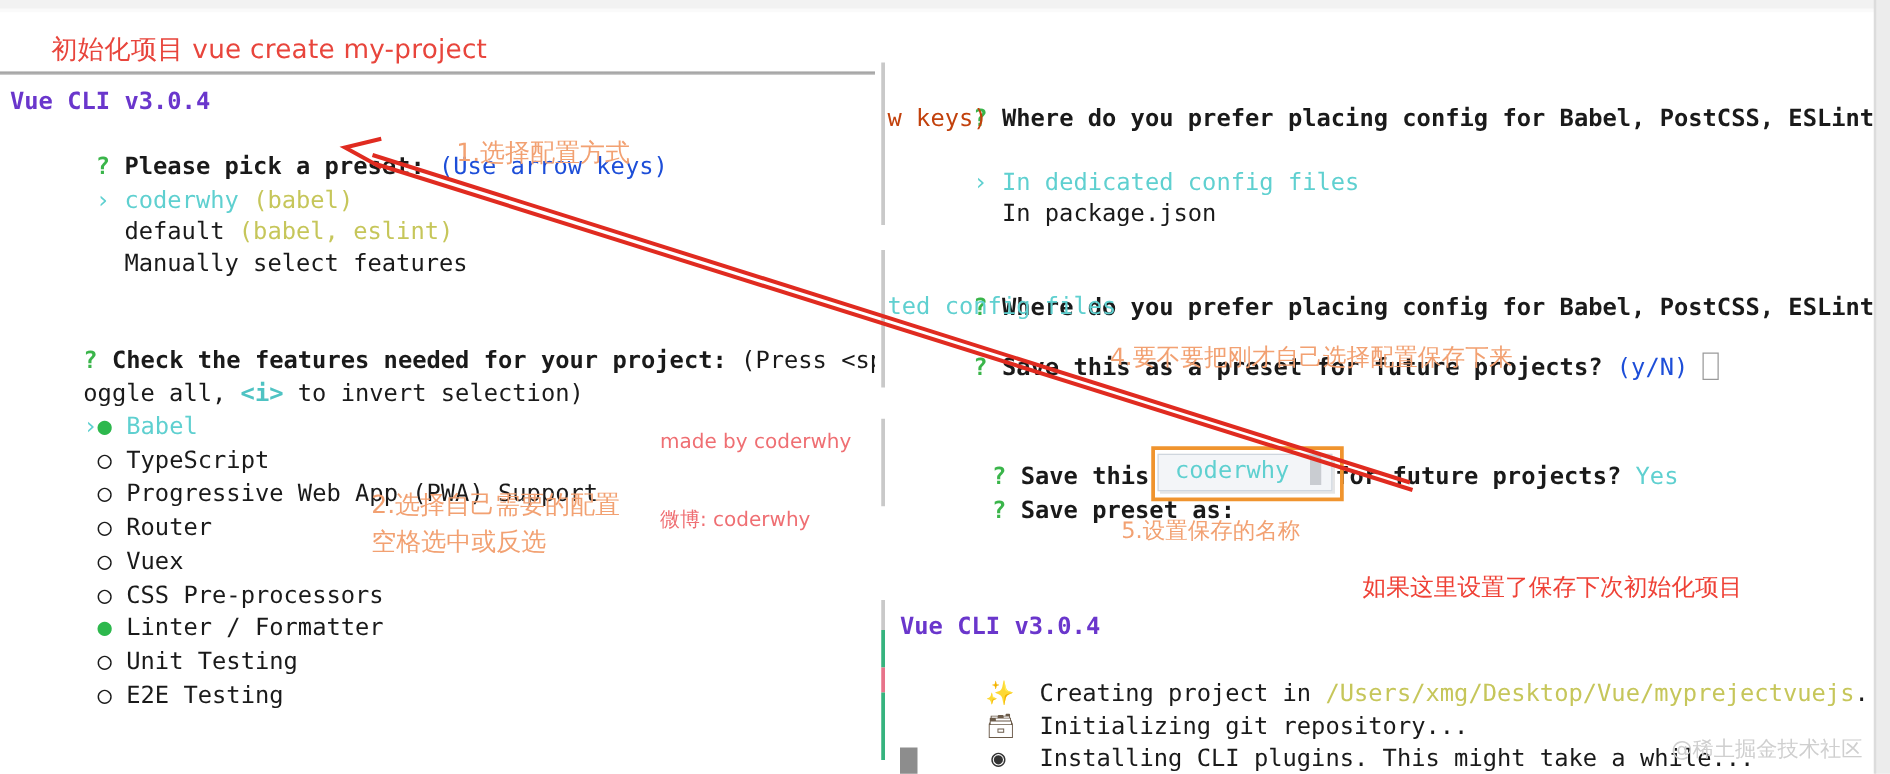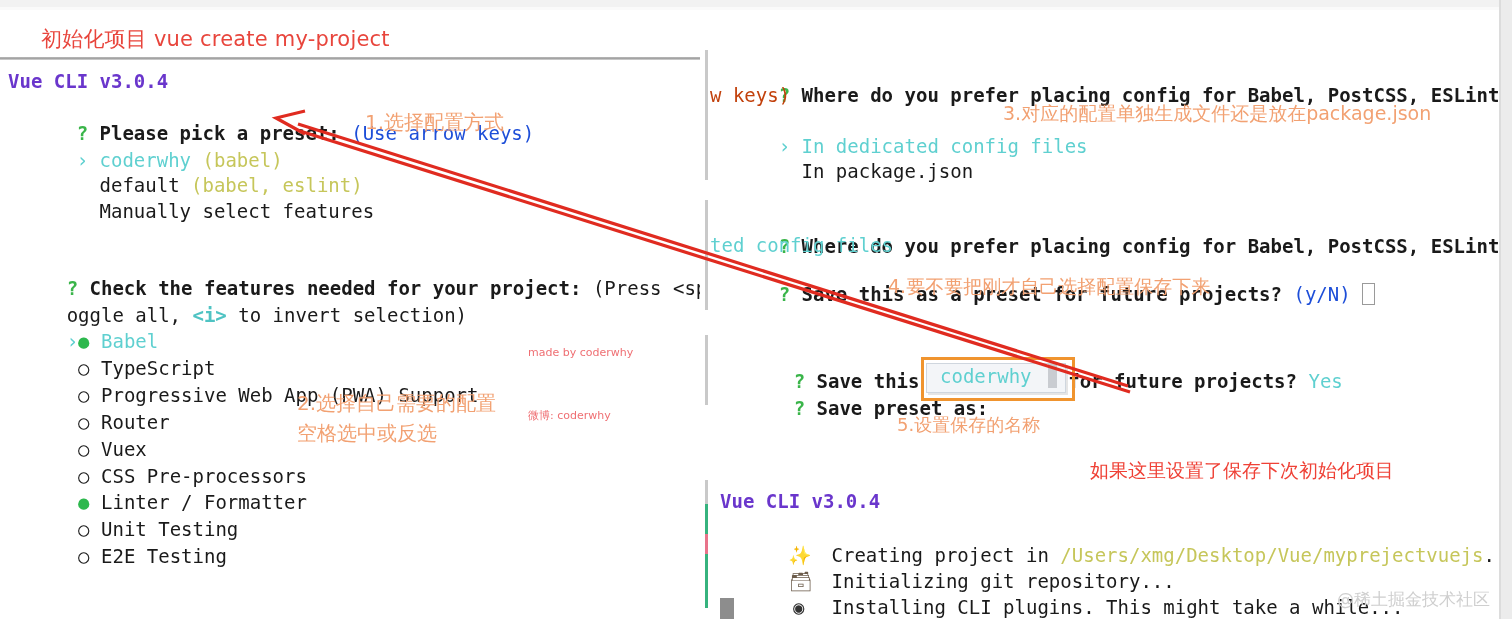--- a/index.html
+++ b/index.html
@@ -41,21 +41,21 @@
   .c-olive{color:#c6c65a;}
   .c-black{color:#1a1a1a;}
   .c-grey{color:#1d4ed8;}
   .c-greydim{color:#c2410c;}
   .c-dot{color:#2db84d;}
 
   
   .anno{position:absolute;white-space:pre;font-family:"DejaVu Sans","Liberation Sans",sans-serif;}
   .anno-orange{color:#f2a172;font-size:20px;line-height:28px;}
   .anno-red{color:#ef4136;font-size:19px;line-height:27px;}
-  .anno-pink{color:#ef6f73;font-size:11px;line-height:21px;}
+  .anno-pink{color:#ef6f73;font-size:16px;line-height:21px;}
 
   
   .right-panel{position:absolute;left:700px;top:10px;width:800px;height:609px;background:#ffffff;overflow:hidden;}
   .rt-bar{position:absolute;left:5px;width:3px;background:#c9c9c9;}
 
   .cursor-box{display:inline-block;width:11px;height:20px;border:1.5px solid #9a9a9a;vertical-align:-4px;}
   .blockcursor{position:absolute;width:14px;height:22px;background:#8d8d8d;}
 
   
   .preset-field{
@@ -212,21 +212,20 @@
   <div class="preset-field"></div>
   <div class="preset-text">coderwhy</div>
   <div class="preset-caret"></div>
   <div class="preset-outline"></div>
 
   <div class="anno anno-orange" style="left:365px;top:108px;">1.选择配置方式</div>
 
   <div class="anno anno-orange" style="left:297px;top:388px;line-height:30px;">2.选择自己需要的配置
 空格选中或反选</div>
 
-  <div class="anno anno-orange" style="left:1003px;top:99px;font-size:19px;">3.对应的配置单独生成文件还是放在package.json</div>
 
   <div class="anno anno-orange" style="left:888px;top:272px;font-size:19px;">4.要不要把刚才自己选择配置保存下来</div>
 
   <div class="anno anno-orange" style="left:897px;top:411px;font-size:18px;">5.设置保存的名称</div>
 
   <div class="anno anno-pink" style="left:528px;top:300px;">
     <div>made by coderwhy</div>
     <div>微博: coderwhy</div>
   </div>
 

